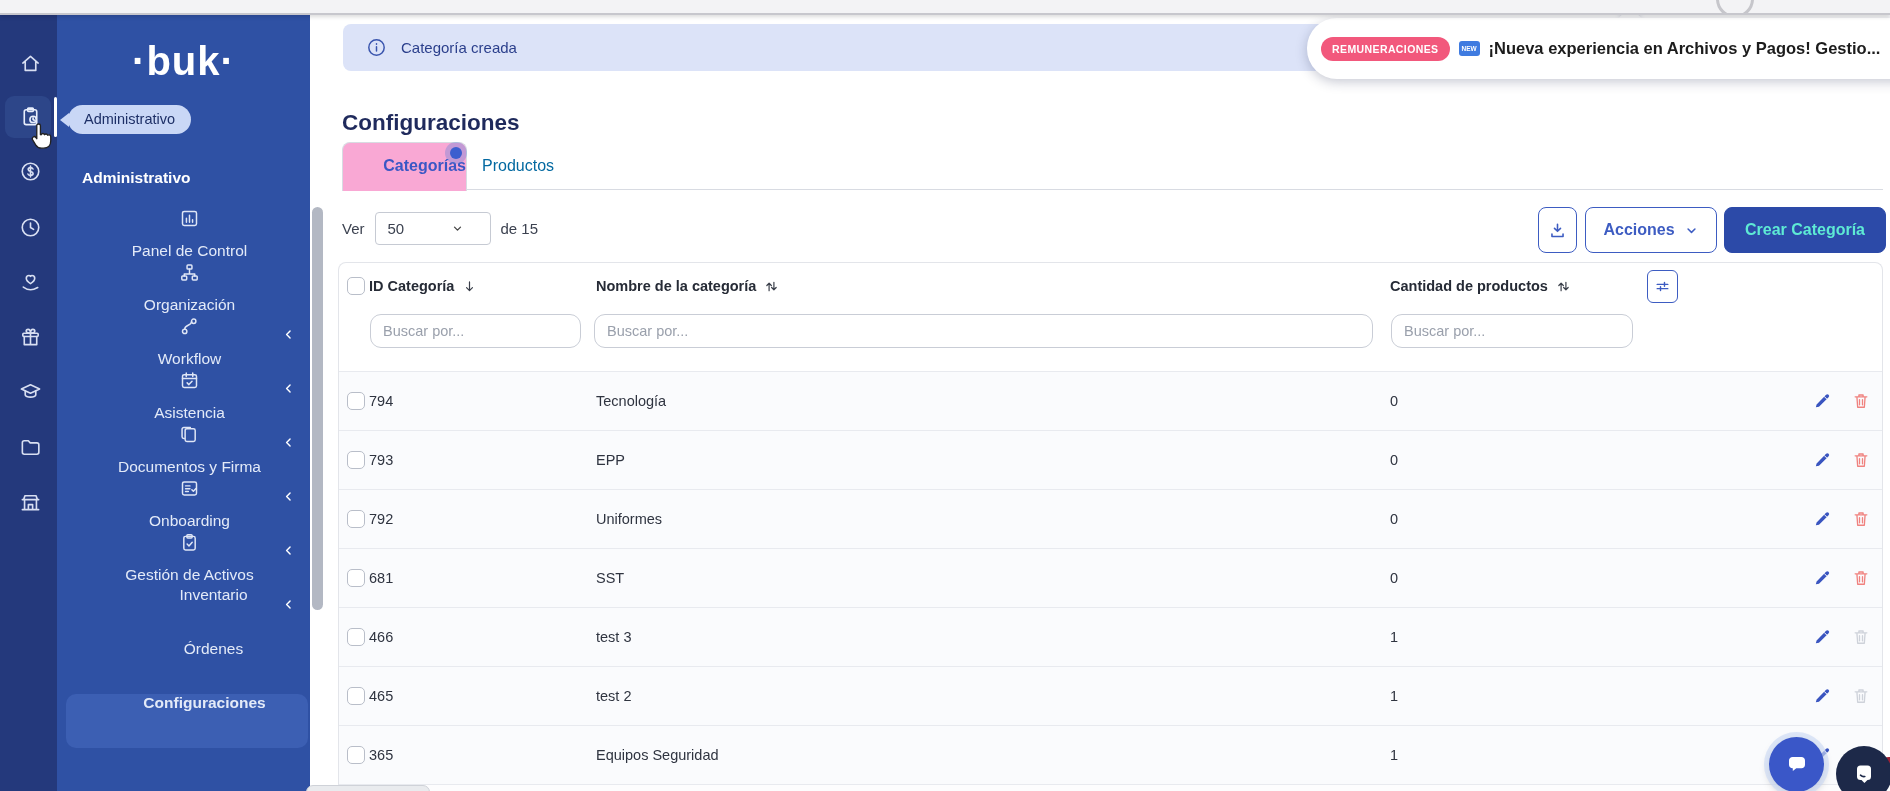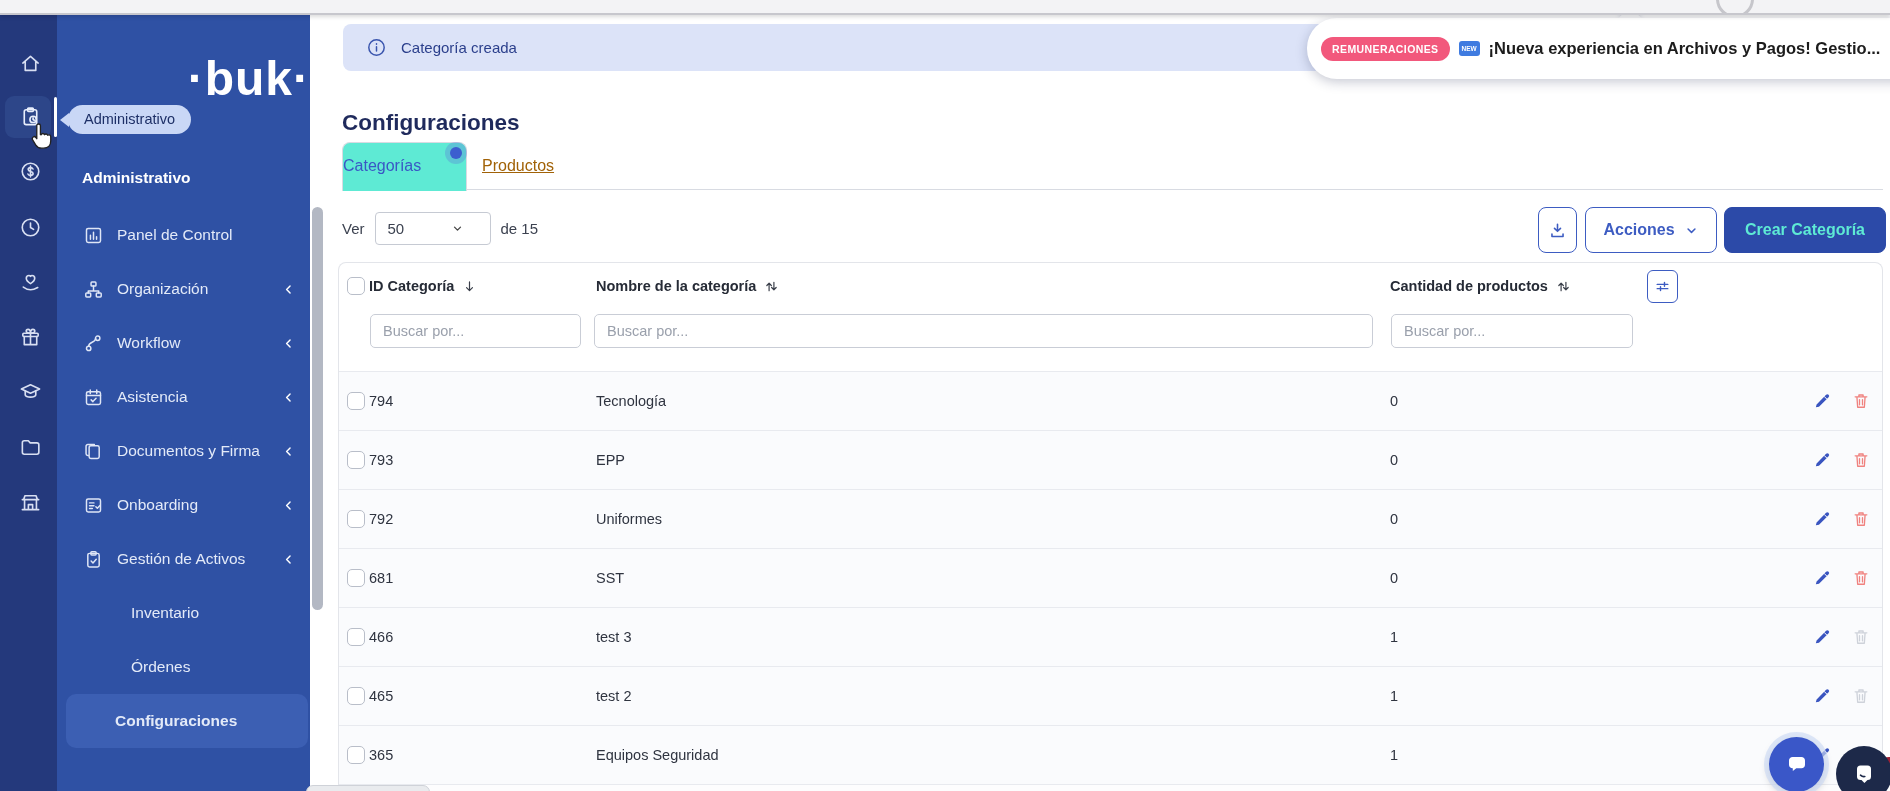--- a/index.html
+++ b/index.html
@@ -13,24 +13,24 @@
   .avatar-ring{position:absolute;left:1716px;top:-20px;width:32px;height:32px;border-radius:50%;border:3px solid #c6c6cb;}
 
   
   .rail{position:absolute;left:0;top:15px;width:57px;bottom:0;background:#24397c;z-index:10;color:#d8dff2;}
   .rail-tile{position:absolute;left:5px;top:81px;width:46px;height:42px;border-radius:9px;background:#2d4689;}
   .rail-bar{position:absolute;left:54px;top:82px;width:3px;height:40px;border-radius:2px;background:#fff;}
   .rail-ic{position:absolute;left:19px;width:23px;height:23px;}
 
   
   .sidebar{position:absolute;left:57px;top:15px;width:253px;bottom:0;background:#2f51a4;z-index:10;color:#e3eaf8;}
-  .logo{position:absolute;top:36px;left:0;right:0;text-align:right;font-size:48px;font-weight:700;color:#fff;letter-spacing:1px;}
+  .logo{position:absolute;top:24px;left:0;right:0;text-align:center;font-size:40px;font-weight:700;color:#fff;letter-spacing:1px;}
   .sb-title{position:absolute;top:154px;left:25px;font-size:15.5px;font-weight:700;color:#fff;}
   .menu{position:absolute;top:193px;left:0;right:0;}
-  .mi{height:54px;display:flex;align-items:center;gap:13px;padding:0 14px 0 26px;font-size:15.5px;color:#e3eaf8;cursor:pointer;}
+  .mi{height:54px;display:flex;align-items:center;gap:13px;padding:0 14px 0 26px;font-size:15.5px;color:#e3eaf8;cursor:pointer;flex-direction:column;}
   .mi .micon{width:21px;height:21px;flex:none;color:#dfe6f6;}
   .mi .chev{margin-left:auto;width:15px;height:15px;color:#fff;flex:none;}
   .mi.child{padding-left:74px;}
   .mi.active{background:#3c5fb3;border-radius:10px;margin:0 2px 0 9px;padding-left:49px;font-weight:600;}
   .sb-scroll{position:absolute;left:312px;top:207px;width:11px;height:403px;border-radius:6px;background:#b3b8c3;z-index:35;}
 
   
   .tooltip{position:absolute;left:68px;top:105px;height:29px;line-height:29px;padding:0 16px;background:#c9d7f6;
            border-radius:15px;color:#1d2f66;font-size:14.5px;z-index:60;white-space:nowrap;}
   .tooltip:before{content:"";position:absolute;left:-8px;top:8px;border:7px solid transparent;border-right:9px solid #c9d7f6;border-left:none;}
@@ -50,25 +50,25 @@
          box-shadow:-2px -2px 5px rgba(30,40,80,.15);z-index:51;}
   .pill{background:#f2587c;color:#fff;font-size:10.5px;font-weight:800;letter-spacing:.4px;border-radius:12px;
         padding:6px 11px;flex:none;}
   .newbadge{width:21px;height:15px;background:#3f7be0;border-radius:3px;color:#fff;font-size:6.5px;font-weight:800;
         display:grid;place-items:center;flex:none;}
   .popup-tx{font-size:16.5px;font-weight:700;color:#1c1c1c;overflow:hidden;}
 
   .page-title{position:absolute;left:32px;top:95px;font-size:22.5px;font-weight:700;color:#1f2a5c;}
 
   .tabs{position:absolute;left:32px;top:127px;right:7px;height:47px;border-bottom:1px solid #d8dbe2;}
-  .tab-active{position:absolute;left:0;top:0;width:123px;height:48px;background:#5eead4;border:1px solid #d8dbe2;border-bottom:none;
-        border-radius:8px 8px 0 0;text-align:left;line-height:46px;color:#3a57c5;font-weight:400;font-size:16px;z-index:2;cursor:pointer;}
+  .tab-active{position:absolute;left:0;top:0;width:123px;height:48px;background:#f9a8d4;border:1px solid #d8dbe2;border-bottom:none;
+        border-radius:8px 8px 0 0;text-align:right;line-height:46px;color:#3a57c5;font-weight:700;font-size:16px;z-index:2;cursor:pointer;}
   .tab-dot{position:absolute;left:102px;top:-1px;width:22px;height:22px;border-radius:50%;background:rgba(92,125,216,.35);}
   .tab-dot:after{content:"";position:absolute;left:5px;top:5px;width:12px;height:12px;border-radius:50%;background:#3c5ecf;}
-  .tab-inactive{position:absolute;left:140px;top:0;height:47px;line-height:47px;font-size:16px;color:#a16207;cursor:pointer;text-decoration:underline;}
+  .tab-inactive{position:absolute;left:140px;top:0;height:47px;line-height:47px;font-size:16px;color:#0369a1;cursor:pointer;}
 
   .controls{position:absolute;left:32px;top:197px;height:32px;display:flex;align-items:center;gap:10px;font-size:15px;color:#3c4250;}
   .select{width:76px;height:31px;border:1px solid #c6cad3;border-radius:4px;display:flex;align-items:center;
         justify-content:space-between;padding:0 26px 0 12px;cursor:pointer;background:#fff;}
   .select .chev{width:13px;height:13px;color:#444;}
 
   .btn{position:absolute;top:192px;height:46px;border:1.5px solid #3d5cc2;border-radius:8px;background:#fff;color:#3d5cc2;
        display:flex;align-items:center;justify-content:center;gap:9px;font-size:16px;font-weight:600;cursor:pointer;box-sizing:border-box;}
   .btn-dl{left:1228px;width:39px;}
   .btn-dl .ic{width:19px;height:19px;}
@@ -81,21 +81,21 @@
   .thead{position:relative;height:46px;}
   .cb{position:absolute;width:18px;height:18px;border:1.5px solid #b9bec9;border-radius:5px;background:#fff;cursor:pointer;box-sizing:border-box;}
   .thead .cb{left:8px;top:14px;}
   .th{position:absolute;top:0;height:46px;display:flex;align-items:center;gap:7px;font-size:14.5px;font-weight:700;color:#262b36;}
   .th .sort{width:17px;height:17px;color:#3a3f4a;stroke-width:1.5;}
   .th-id{left:30px;}.th-name{left:257px;}.th-qty{left:1051px;}
   .filter-btn{position:absolute;left:1308px;top:7px;width:31px;height:33px;border:1.5px solid #3d5cc2;border-radius:6px;
         color:#3d5cc2;display:grid;place-items:center;cursor:pointer;box-sizing:border-box;background:#fff;}
   .filter-btn .ic{width:17px;height:17px;}
   .tsearch{position:relative;height:62px;}
-  .tsearch input{position:absolute;top:5px;height:34px;border:1px solid #c9cdd6;border-radius:5px;padding:0 12px;
+  .tsearch input{position:absolute;top:5px;height:34px;border:1px solid #c9cdd6;border-radius:11px;padding:0 12px;
         font-size:14.5px;color:#333;font-family:inherit;box-sizing:border-box;background:#fff;}
   .tsearch input::placeholder{color:#9aa0ac;}
   .in-id{left:31px;width:211px;}.in-name{left:255px;width:779px;}.in-qty{left:1052px;width:242px;}
   .trow{height:58px;border-top:1px solid #e8eaef;background:#fafbfd;position:relative;font-size:14.5px;color:#2f3440;}
   .trow .cb{left:8px;top:20px;}
   .cell{position:absolute;top:0;height:58px;display:flex;align-items:center;}
   .c-id{left:30px;}.c-name{left:257px;}.c-qty{left:1051px;}
   .rowbtn{position:absolute;top:19px;width:20px;height:20px;cursor:pointer;}
   .b-edit{left:1473px;color:#3a55c0;}
   .b-del{left:1512px;color:#f0827f;}

